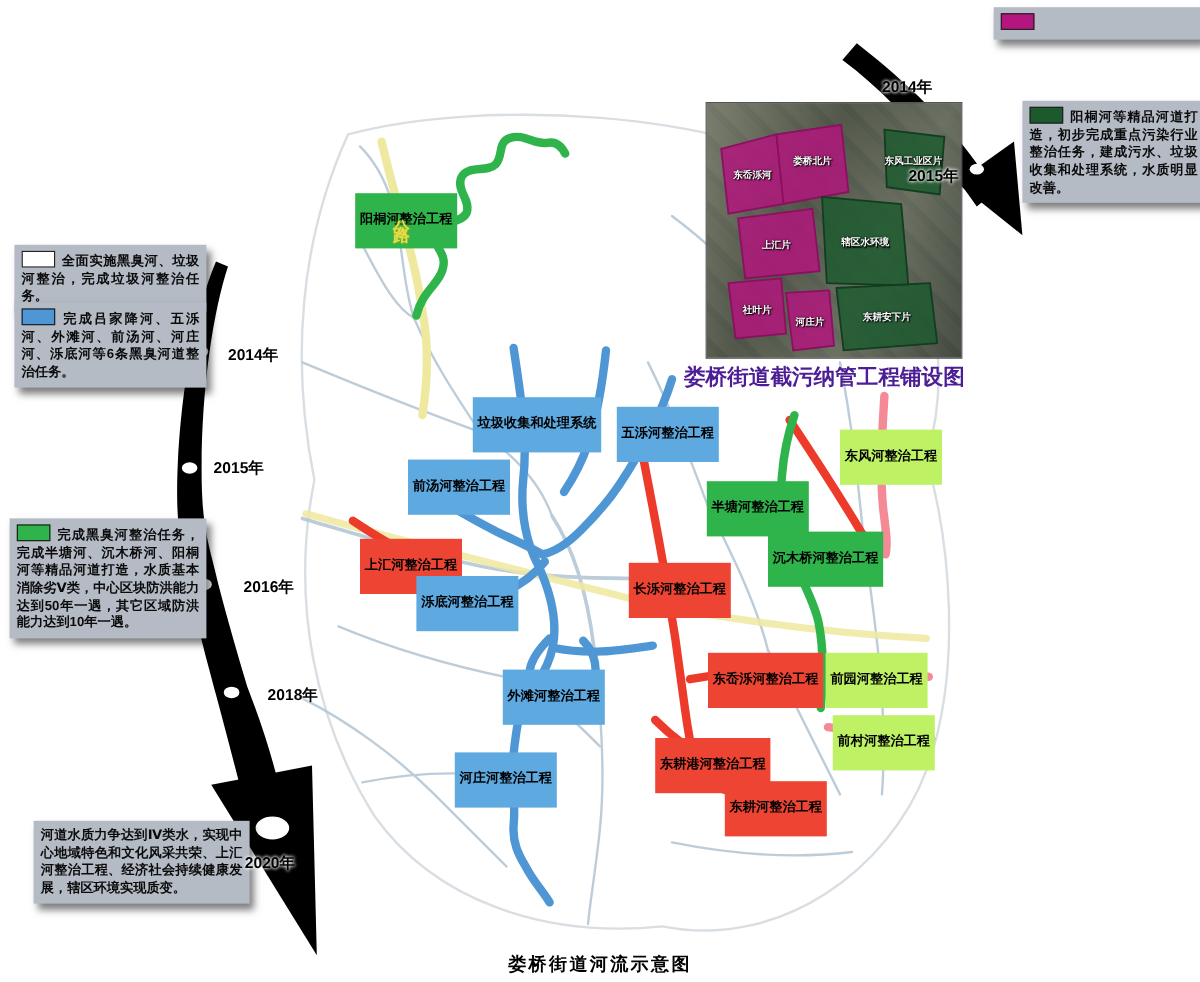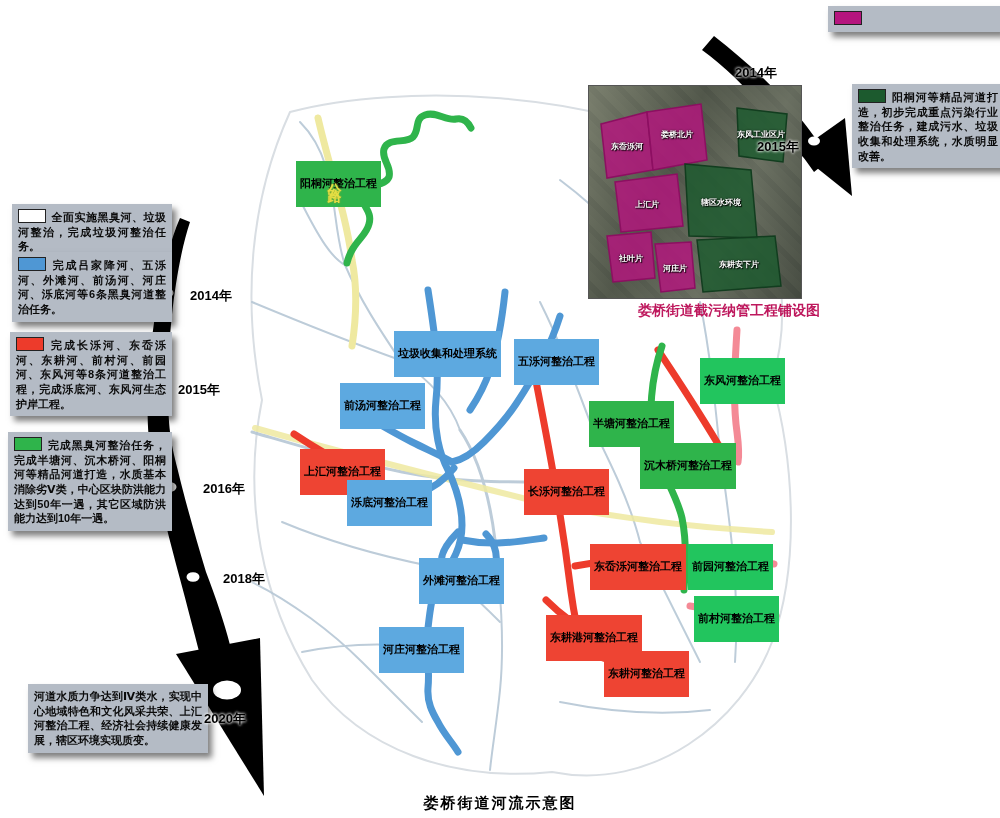--- a/index.html
+++ b/index.html
@@ -11,33 +11,33 @@
            box-shadow:4px 5px 6px rgba(0,0,0,.5);}
   .swatch{display:inline-block;width:26px;height:12px;border:1px solid #222;
           margin-right:5px;vertical-align:-2px;background:#fff;}
   .yearlabel{position:absolute;font-size:13px;font-weight:bold;color:#000;
              white-space:nowrap;text-shadow:0 0 3px #fff,0 0 3px #fff;}
   .rlabel{position:absolute;font-size:11px;font-weight:bold;color:#000;
           padding:16px 4px;white-space:nowrap;line-height:1.25;}
   .rlabel.green{background:#2fb44b;}
   .rlabel.blue{background:#5da9e0;}
   .rlabel.red{background:#ee4433;}
-  .rlabel.pink{background:#22c55e;}
+  .rlabel.pink{background:#bef264;}
   .inset{position:absolute;left:588px;top:85px;width:212px;height:212px;
          border:1px solid #555;
          background:
           linear-gradient(115deg, rgba(125,130,112,.75), rgba(72,78,66,.75) 38%,
             rgba(104,110,96,.75) 66%, rgba(58,64,55,.75)),
           repeating-linear-gradient(45deg,#6e7264 0 7px,#5d6156 7px 13px,#767a6a 13px 20px);}
   .inset svg{position:absolute;left:0;top:0;}
   .region-label{position:absolute;transform:translate(-50%,-50%);color:#fff;
                 font-size:8px;font-weight:bold;white-space:nowrap;
                 text-shadow:0 0 2px #000,1px 1px 1px #000;font-family:Liberation Serif, serif;}
-  .caption{position:absolute;left:570px;top:302px;width:250px;text-align:right;
-           font-size:14px;font-weight:bold;color:#be185d;}
+  .caption{position:absolute;left:570px;top:302px;width:250px;text-align:left;
+           font-size:18px;font-weight:bold;color:#4c1d95;}
   .map-title{position:absolute;left:0;top:794px;width:1000px;text-align:center;
              font-size:15px;font-weight:bold;color:#000;letter-spacing:2px;}
   .road-label{position:absolute;left:326px;top:172px;writing-mode:vertical-rl;
               color:#e3de44;font-size:14px;font-weight:bold;letter-spacing:6px;
               text-shadow:0 0 2px #b3ab2a;}
 </style>
 </head>
 <body>
 
 <div class="stage">
@@ -169,23 +169,20 @@
   </div>
   <span class="yearlabel" style="left:735px;top:64px">2014年</span>
   <span class="yearlabel" style="left:757px;top:138px">2015年</span>
 
   <div class="infobox" style="left:12px;top:204px;width:148px">
     <span class="swatch" style="background: rgb(255, 255, 255);"></span><span>全面实施黑臭河、垃圾河整治，完成垃圾河整治任务。</span>
   </div>
   <div class="infobox" style="left:12px;top:252px;width:148px">
     <span class="swatch" style="background: rgb(79, 151, 212);"></span><span>完成吕家降河、五泺河、外滩河、前汤河、河庄河、泺底河等6条黑臭河道整治任务。</span>
   </div>
-  <div class="infobox" style="left:10px;top:332px;width:150px">
-    <span class="swatch" style="background: rgb(237, 59, 43);"></span><span>完成长泺河、东岙泺河、东耕河、前村河、前园河、东风河等8条河道整治工程，完成泺底河、东风河生态护岸工程。</span>
-  </div>
   <div class="infobox" style="left:8px;top:432px;width:152px">
     <span class="swatch" style="background: rgb(47, 180, 75);"></span><span>完成黑臭河整治任务，完成半塘河、沉木桥河、阳桐河等精品河道打造，水质基本消除劣Ⅴ类，中心区块防洪能力达到50年一遇，其它区域防洪能力达到10年一遇。</span>
   </div>
   <div class="infobox" style="left:28px;top:684px;width:168px">
     <span>河道水质力争达到Ⅳ类水，实现中心地域特色和文化风采共荣、上汇河整治工程、经济社会持续健康发展，辖区环境实现质变。</span>
   </div>
 
   <span class="yearlabel" style="left:190px;top:287px">2014年</span>
   <span class="yearlabel" style="left:178px;top:381px">2015年</span>
   <span class="yearlabel" style="left:203px;top:480px">2016年</span>

